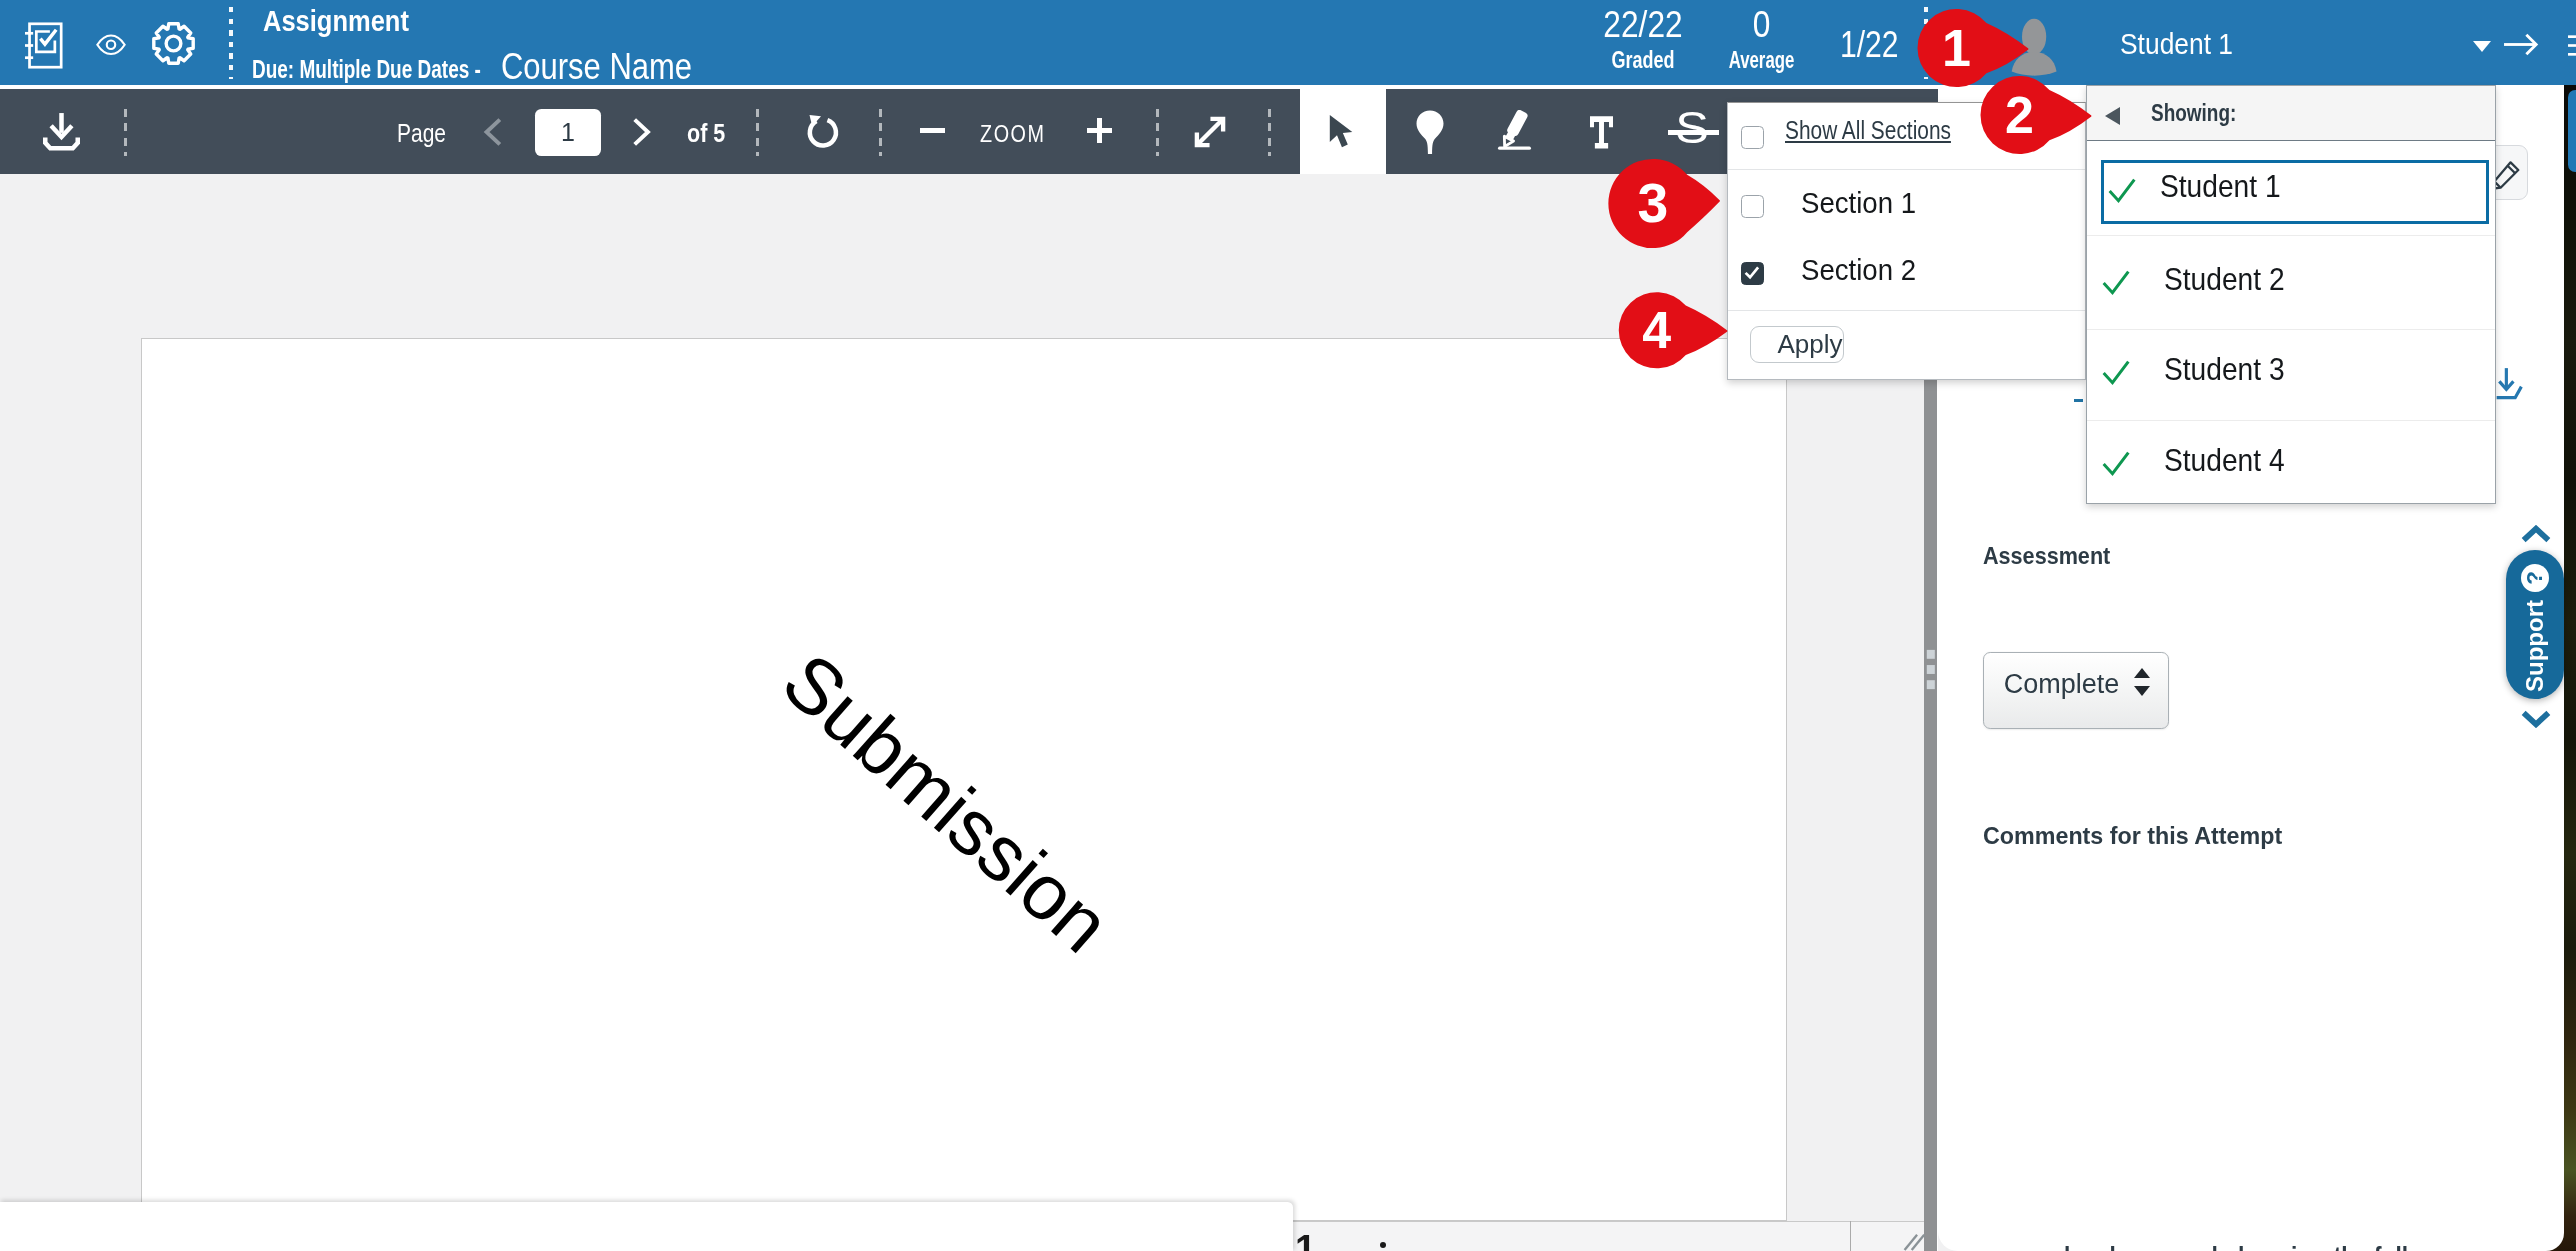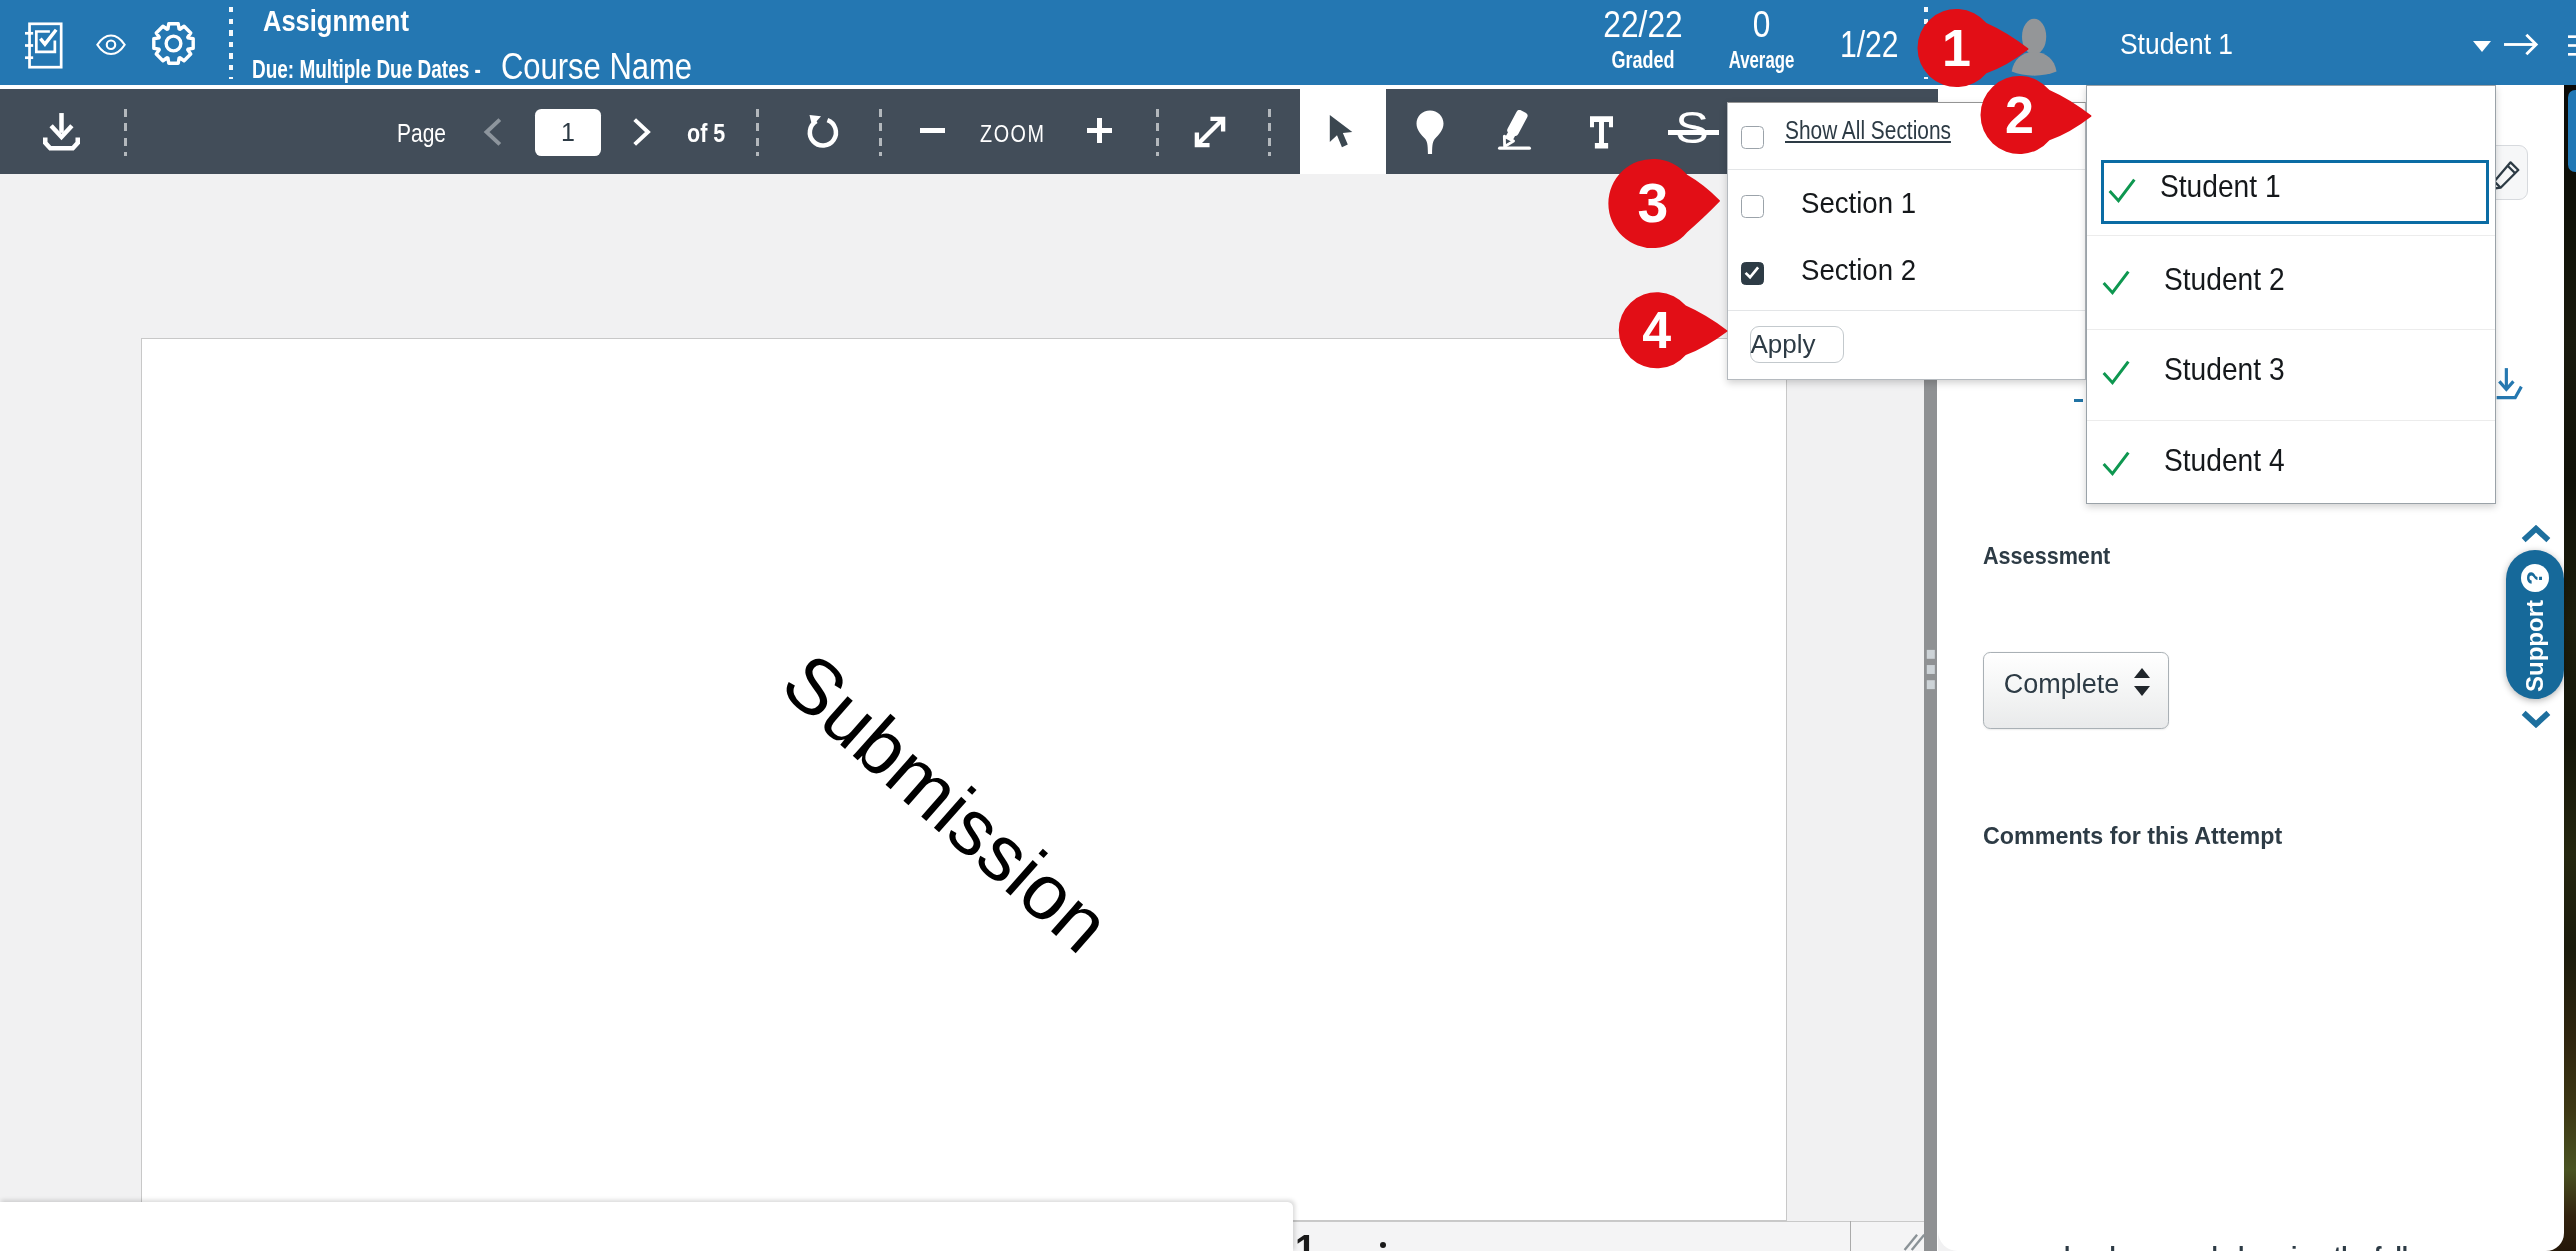--- a/index.html
+++ b/index.html
@@ -217,24 +217,28 @@
   <div class="divider" style="top:66px;"></div>
   <div class="cbx" style="left:12.5px;top:92px;"></div>
   <div class="abs" style="left:73px;top:83px;font-size:30px;color:#15181b;transform:scaleX(0.92);transform-origin:left top;">Section 1</div>
   <div class="cbx on" style="left:12.5px;top:159px;">
     <svg width="19.7" height="19.7" viewBox="0 0 22 22" style="position:absolute;left:0;top:0;">
         <path d="M 4 11 L 9 16 L 18 5" fill="none" stroke="#fff" stroke-width="3"></path>
       </svg>
   </div>
   <div class="abs" style="left:73px;top:150px;font-size:30px;color:#15181b;transform:scaleX(0.92);transform-origin:left top;">Section 2</div>
   <div class="divider" style="top:207px;"></div>
-  <div class="abs" style="left:21.5px;top:223px;width:94px;height:37px;border:1.8px solid #c3c9cd;border-radius:9px;background:#fff;font-size:26px;color:#2d3b45;text-align:left;line-height:34px;">Apply</div>
+  <div class="abs" style="left:21.5px;top:223px;width:94px;height:37px;border:1.8px solid #c3c9cd;border-radius:9px;background:#fff;font-size:26px;color:#2d3b45;text-align:right;line-height:34px;">Apply</div>
 </div>
 
 <div class="abs" id="stupanel">
+  <div id="stuhead">
+    <div class="abs" style="left:18px;top:20.6px;width:0;height:0;border-top:9px solid transparent;border-bottom:9px solid transparent;border-right:15px solid #4b565e;"></div>
+    <div class="abs" style="left:64px;top:13.4px;font-size:24px;font-weight:bold;color:#2d3b45;transform:scaleX(0.79);transform-origin:left top;">Showing:</div>
+  </div>
   <div class="abs" style="left:14.3px;top:74px;width:388px;height:64px;border:3.6px solid #0a6ca4;"></div>
   <svg class="abs" style="left:19.7px;top:87px;" width="30" height="36" viewBox="0 0 34 40">
       <path d="M 3 20 L 13 31 L 31 7" fill="none" stroke="#0e9750" stroke-width="3.4"></path>
     </svg>
   <div class="abs" style="left:73px;top:82px;font-size:32px;color:#15181b;transform:scaleX(0.88);transform-origin:left top;">Student 1</div>
   <div class="divider" style="top:149px;border-color:#ececec;"></div>
   <svg class="abs" style="left:14.3px;top:179px;" width="30" height="36" viewBox="0 0 34 40">
       <path d="M 3 20 L 13 31 L 31 7" fill="none" stroke="#0e9750" stroke-width="3.4"></path>
     </svg>
   <div class="abs" style="left:77px;top:175px;font-size:32px;color:#15181b;transform:scaleX(0.88);transform-origin:left top;">Student 2</div>

